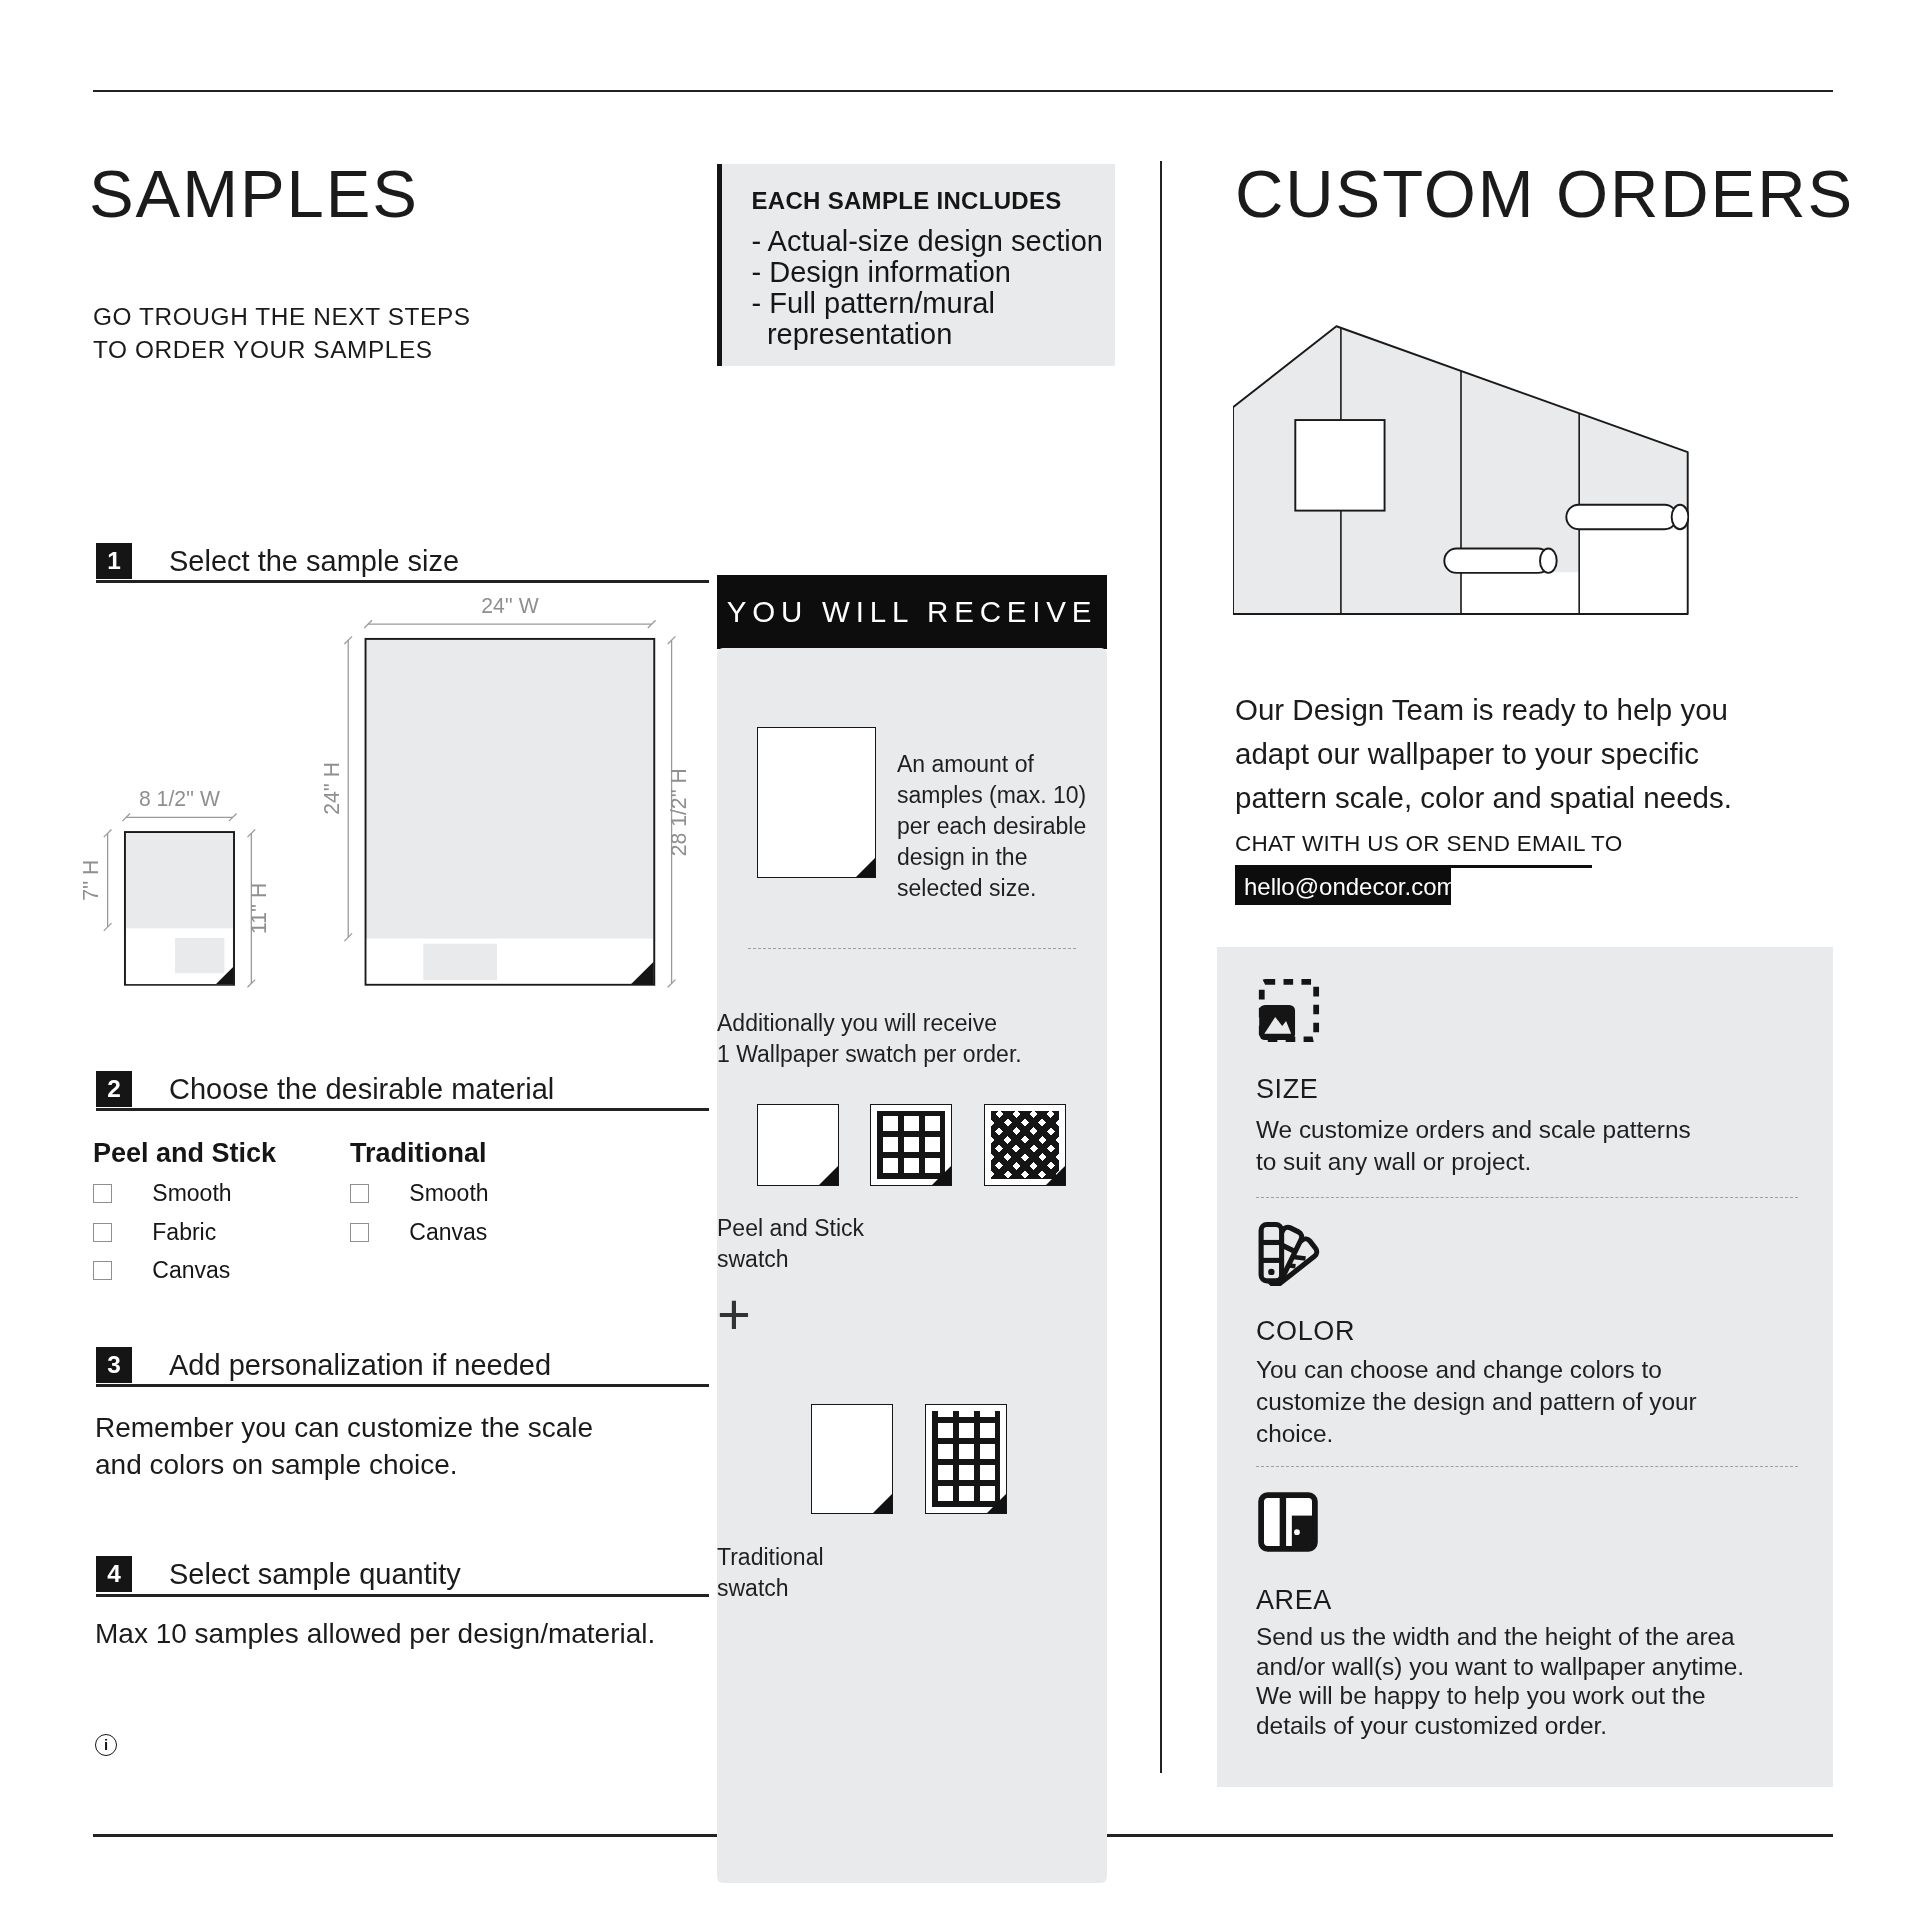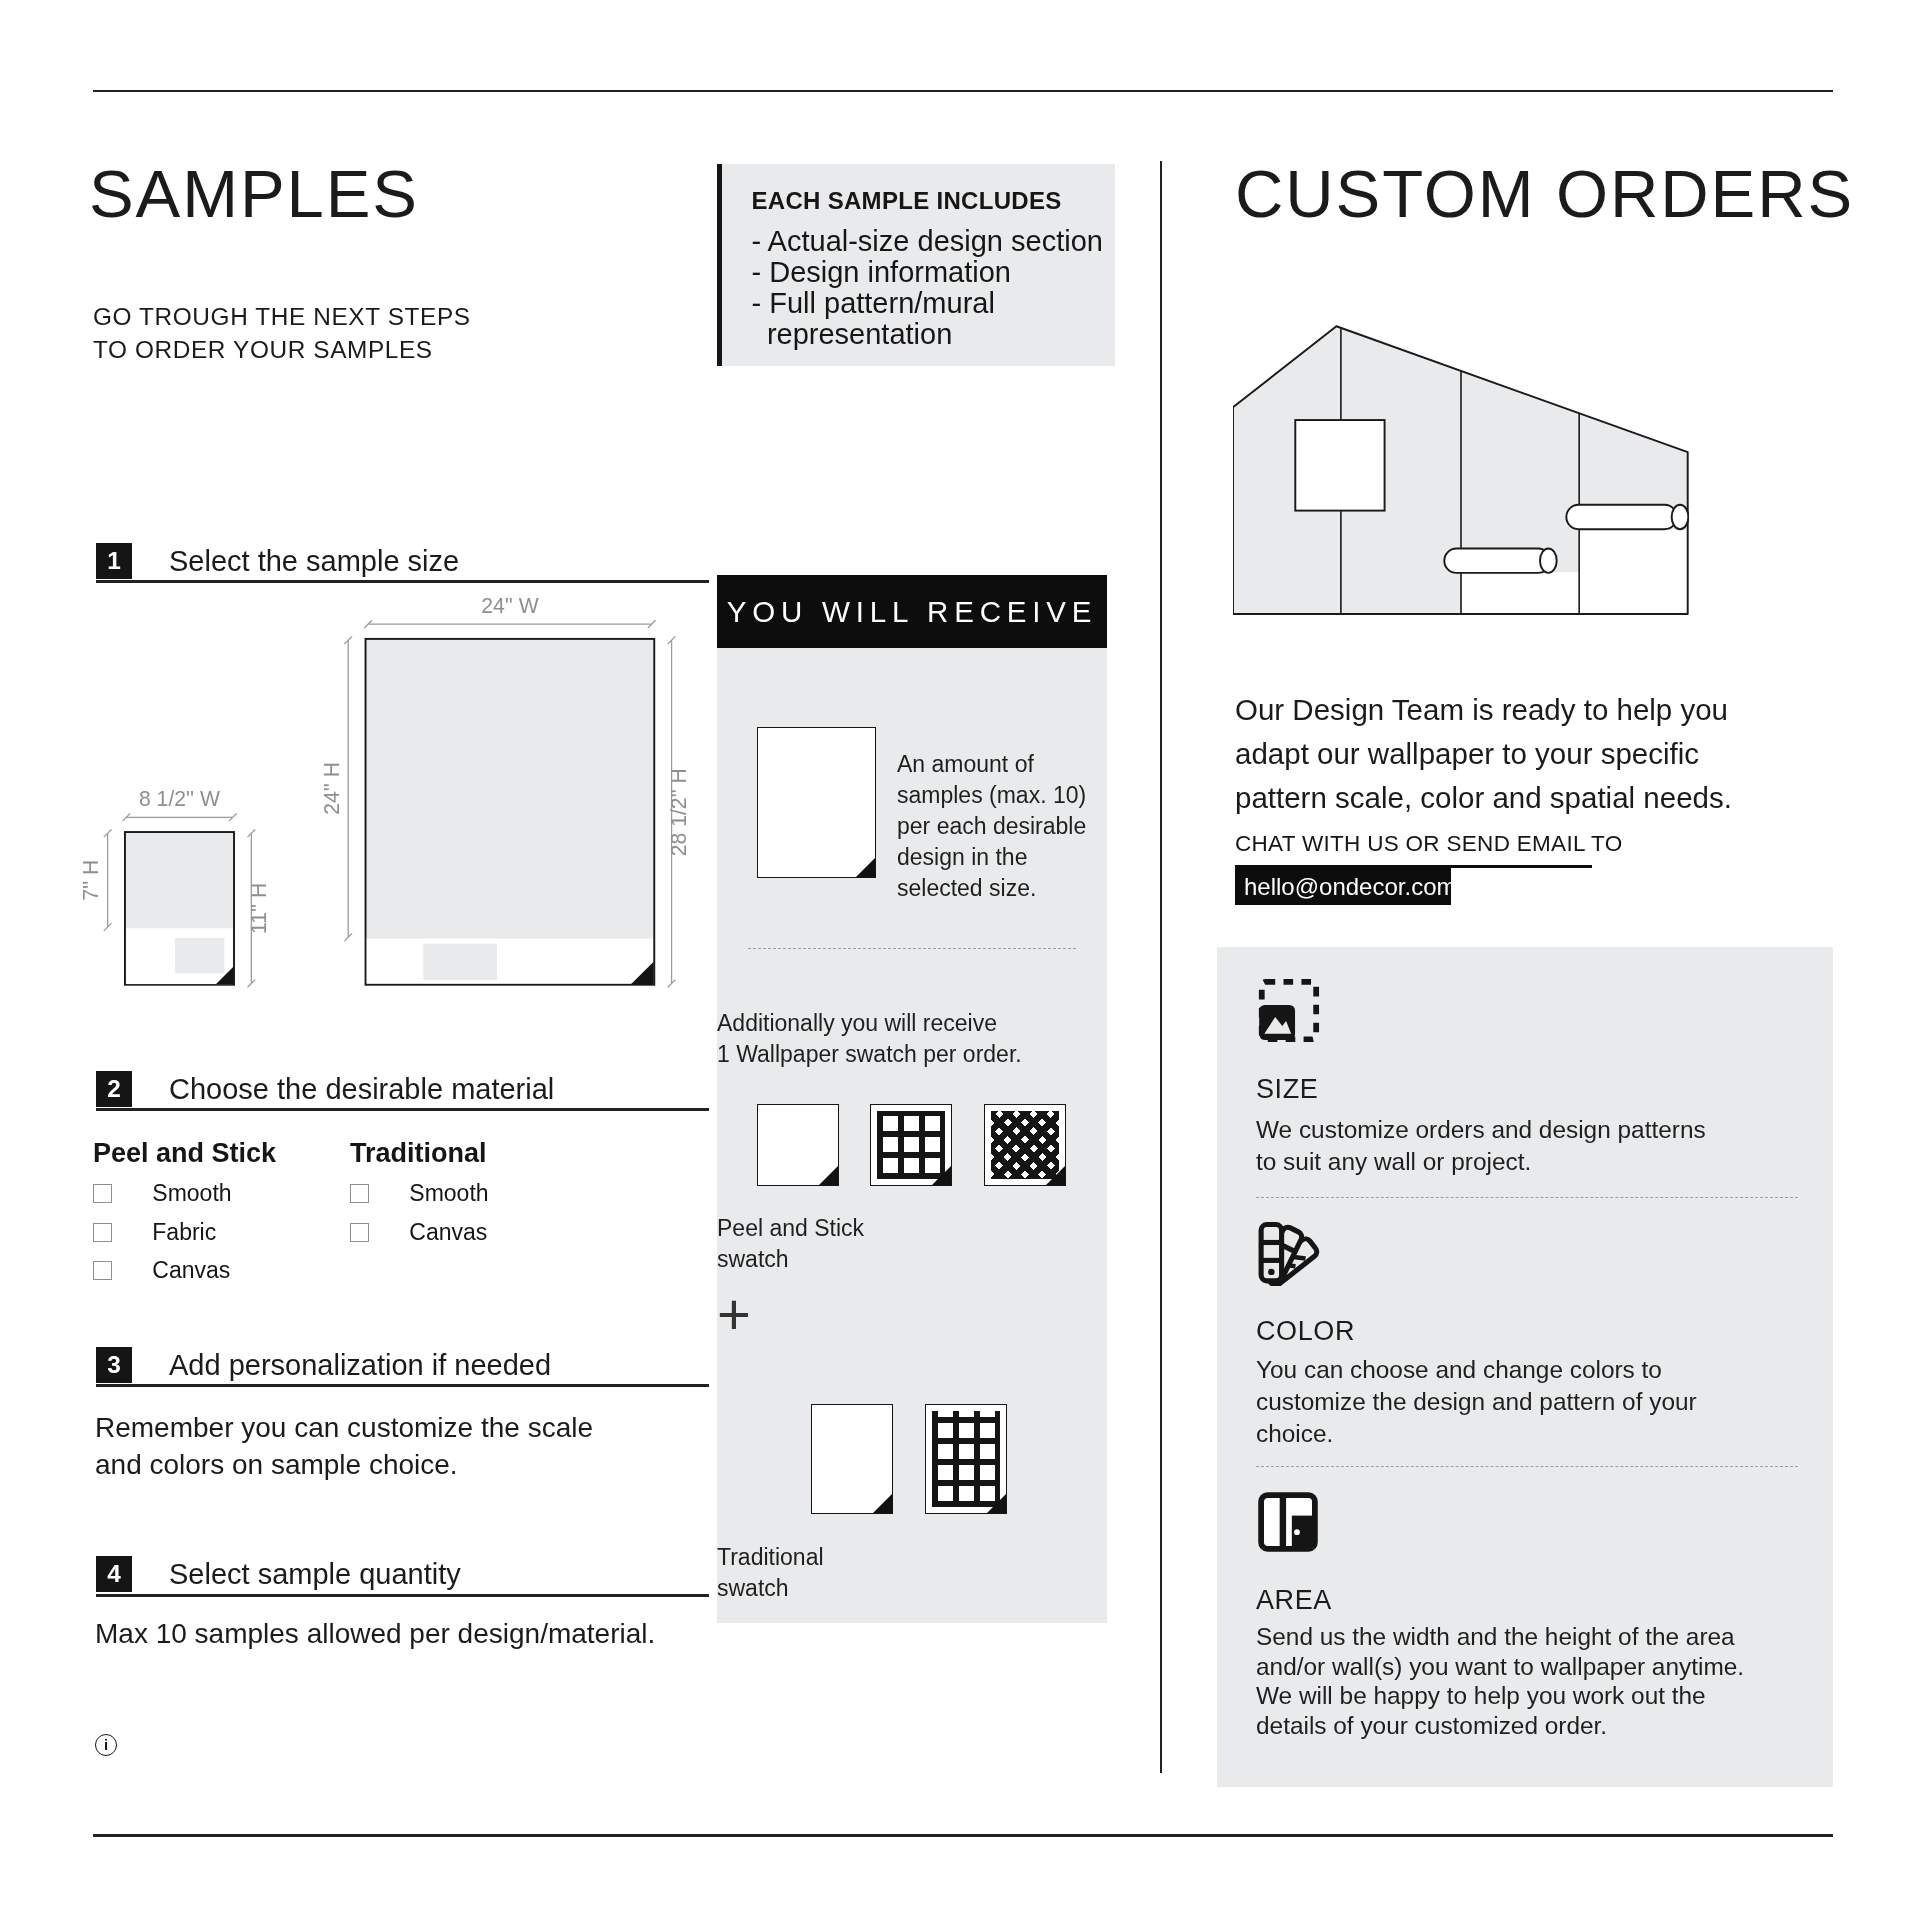--- a/index.html
+++ b/index.html
@@ -24,21 +24,21 @@
   .step-body{font-size:28px;font-weight:300;line-height:37px;color:#1b1b1b;}
   
   .mat-head{font-size:27px;font-weight:700;}
   .opt{display:flex;align-items:center;font-size:23px;font-weight:300;gap:27px;}
   .cbx{width:17.3px;height:17.3px;border:1.3px solid #8f8f8f;background:#fff;margin-right:13px;flex:0 0 17.3px;}
   
   .note-circle{width:22px;height:22px;border:1.9px solid #151515;border-radius:50%;display:flex;align-items:center;justify-content:center;font-size:14.8px;font-weight:700;box-sizing:border-box;}
   .note-line{font-size:20.5px;font-weight:400;letter-spacing:0.2px;line-height:24px;}
   
   .recv-head{left:717px;top:575px;width:390px;height:74px;background:#0d0d0d;color:#fff;display:flex;align-items:center;justify-content:center;font-size:29.5px;font-weight:400;letter-spacing:5.8px;white-space:nowrap;}
-  .recv-box{left:717px;top:648px;width:390px;height:975px;background:#e9eaeb;}
+  .recv-box{left:717px;top:648px;width:390px;height:1235px;background:#e9eaeb;border-radius:6px;}
   .page-icon{position:absolute;left:40px;top:79px;width:119px;height:151px;background:#fff;border:1.9px solid #161616;box-sizing:border-box;}
   .fold:after{content:"";position:absolute;right:0;bottom:0;width:0;height:0;border-left:19px solid transparent;border-bottom:19px solid #111;}
   .recv-text{font-size:23px;font-weight:400;line-height:31px;color:#1f1f1f;}
   .center{text-align:left;}
   .dashrule{border-top:1.3px dashed #9f9f9f;height:0;}
   .swatch{position:absolute;width:82px;height:82px;background:#fff;border:1.9px solid #161616;box-sizing:border-box;}
   .swatch.tall{height:110px;}
   .swatch .pat{position:absolute;left:6.4px;top:6.4px;right:6.4px;bottom:6.4px;}
   .pat.grid{background-image:repeating-linear-gradient(0deg,#151515 0 5.8px,transparent 5.8px 21px),repeating-linear-gradient(90deg,#151515 0 5.8px,transparent 5.8px 21px);}
   .pat.cross{background-image:repeating-linear-gradient(45deg,transparent 0 5.8px,#151515 5.8px 12.2px),repeating-linear-gradient(-45deg,transparent 0 5.8px,#151515 5.8px 12.2px);}
@@ -249,21 +249,21 @@
 
   <div class="abs panel">
 
     <svg style="position:absolute;left:39px;top:31px;" width="64" height="64" viewBox="0 0 100 100">
       <rect x="9" y="6" width="85" height="90" rx="6" fill="none" stroke="#151515" stroke-width="9" stroke-dasharray="15 13"></rect>
       <rect x="5" y="42" width="56" height="55" rx="9" fill="#151515"></rect>
       <polygon points="13,87 30,61 41,75 47,67 55,87" fill="#e9eaeb"></polygon>
     </svg>
     <div class="panel-head" style="position:absolute;left:39px;top:127px;">SIZE</div>
     <div class="panel-body" style="position:absolute;left:39px;top:167px;">
-      <div>We customize orders and design patterns</div>
+      <div>We customize orders and scale patterns</div>
       <div>to suit any wall or project.</div>
     </div>
     <div class="dashrule" style="position:absolute;left:39px;right:35px;top:250px;"></div>
 
     <svg style="position:absolute;left:39px;top:275px;" width="64" height="64" viewBox="0 0 100 100">
       <g transform="rotate(52 24 86)">
         <rect x="8" y="4" width="32" height="88" rx="9" fill="#e9eaeb" stroke="#151515" stroke-width="8"></rect>
         <line x1="14" y1="46" x2="34" y2="26" stroke="#151515" stroke-width="7"></line>
         <line x1="14" y1="66" x2="34" y2="46" stroke="#151515" stroke-width="7"></line>
       </g>

